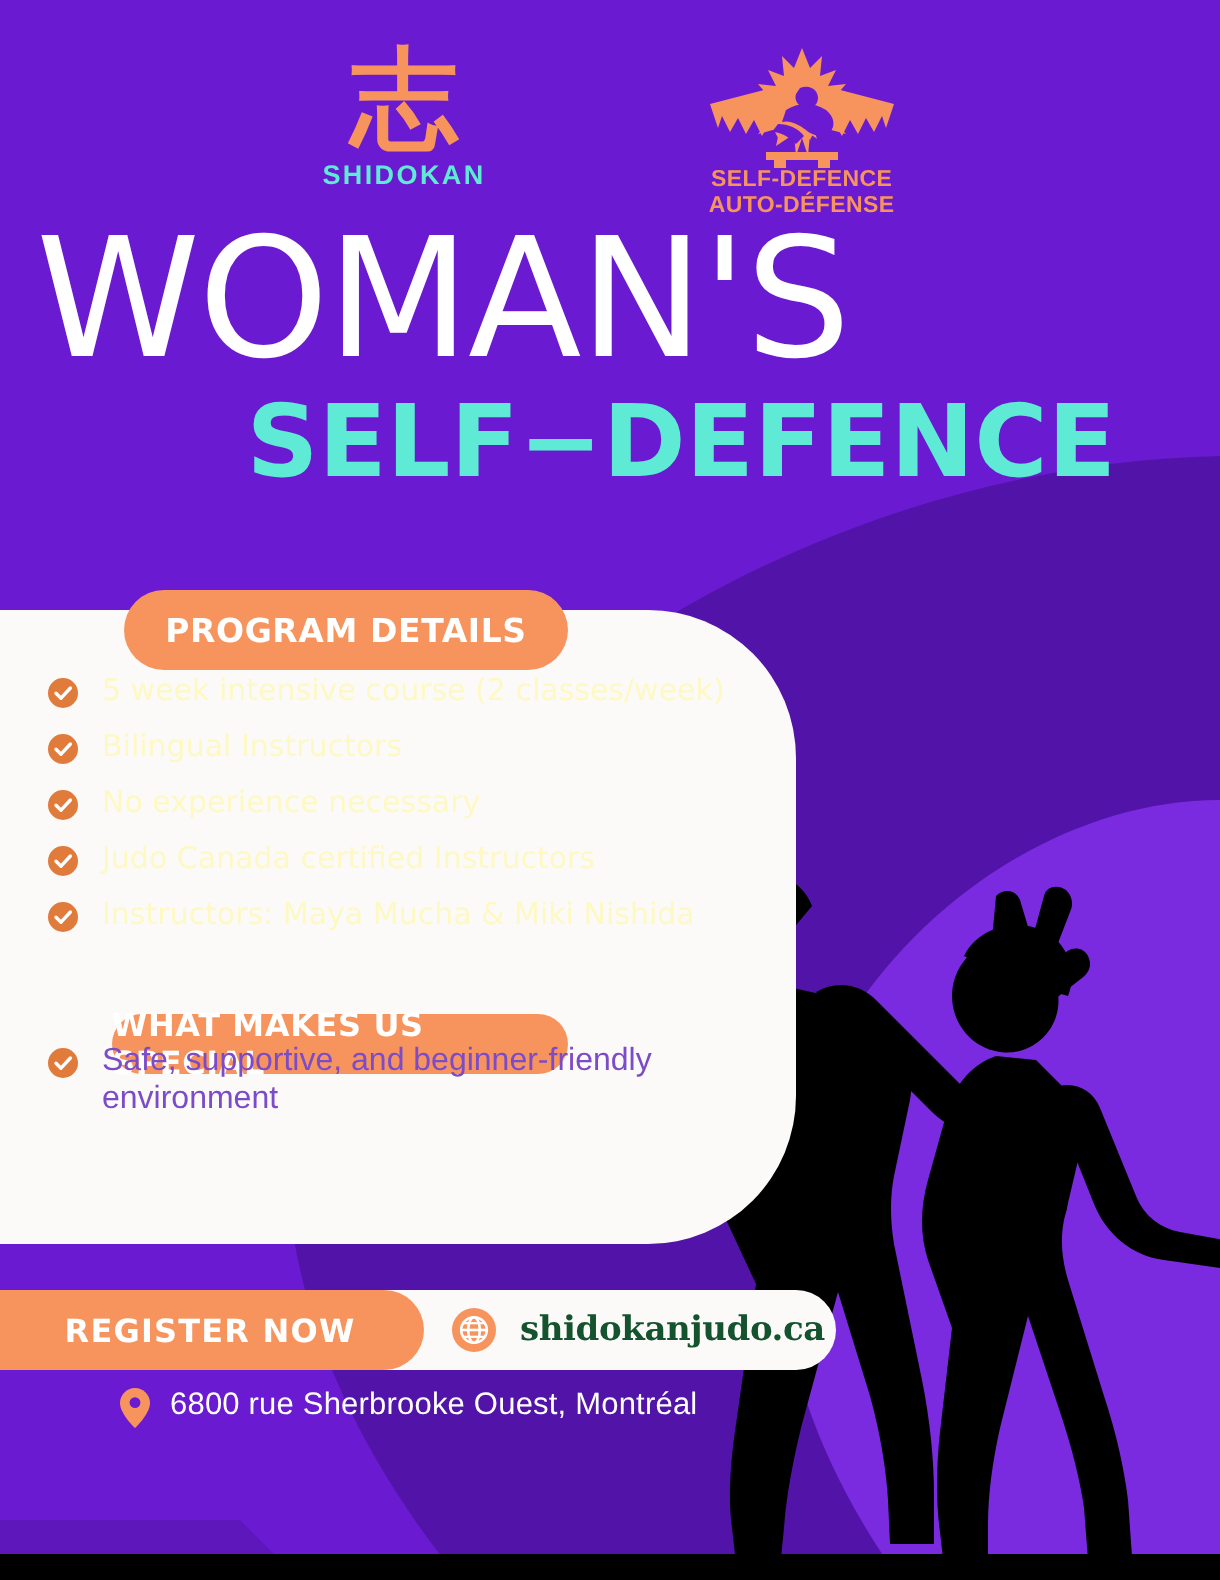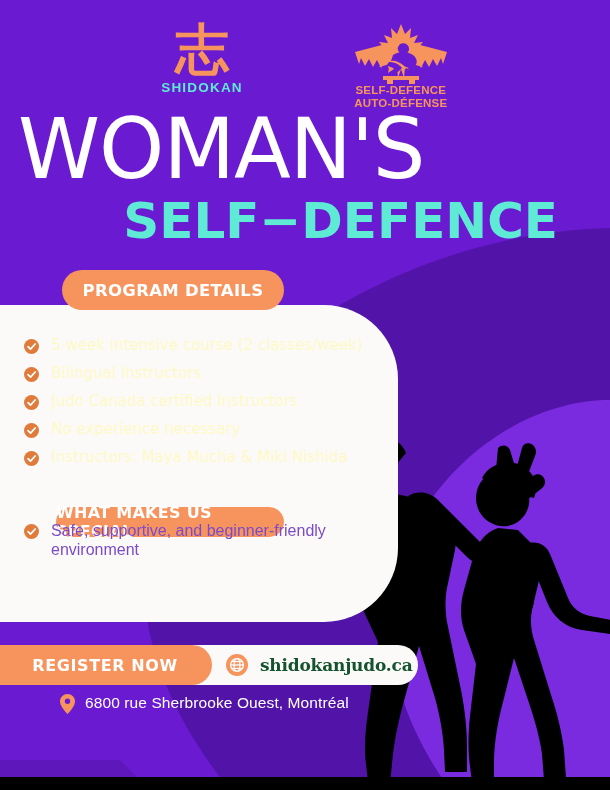--- a/index.html
+++ b/index.html
@@ -108,21 +108,21 @@
     color: #FFFFFF;
     border-radius: 22px;
     font-family: "DejaVu Sans", sans-serif;
     font-weight: 800;
     letter-spacing: 0.3px;
     display: flex;
     align-items: center;
     justify-content: center;
     z-index: 7;
   }
-  #pill-program { left: 62px; top: 270px; width: 222px; height: 40px; font-size: 16.5px; }
+  #pill-program { left: 62px; top: 295px; width: 222px; height: 40px; font-size: 16.5px; }
   #pill-special { left: 56px; top: 481px; width: 228px; height: 30px; font-size: 16px; margin-top: 26px; }
 
   .bullets { position: absolute; z-index: 7; }
   #bullets-program { left: 24px; top: 336px; width: 370px; }
   #bullets-special { left: 24px; top: 521px; width: 355px; }
 
   .bullet { display: flex; align-items: flex-start; }
   #bullets-program .bullet { margin-bottom: 10px; }
   #bullets-special .bullet { margin-bottom: 6px; }
 
@@ -305,30 +305,30 @@
       </span>
       <span class="bullet-text-bold">Bilingual Instructors</span>
     </div>
     <div class="bullet">
       <span class="check">
         <svg viewBox="0 0 15 15">
             <circle cx="7.5" cy="7.5" r="7.5" fill="#E07B3C"></circle>
             <path d="M4 7.6 L6.5 10.1 L11.2 5" stroke="#FFFFFF" stroke-width="1.7" fill="none" stroke-linecap="round" stroke-linejoin="round"></path>
           </svg>
       </span>
+      <span class="bullet-text-bold">No experience necessary</span>
+    </div>
+    <div class="bullet">
+      <span class="check">
+        <svg viewBox="0 0 15 15">
+            <circle cx="7.5" cy="7.5" r="7.5" fill="#E07B3C"></circle>
+            <path d="M4 7.6 L6.5 10.1 L11.2 5" stroke="#FFFFFF" stroke-width="1.7" fill="none" stroke-linecap="round" stroke-linejoin="round"></path>
+          </svg>
+      </span>
       <span class="bullet-text-bold">Judo Canada certified Instructors</span>
-    </div>
-    <div class="bullet">
-      <span class="check">
-        <svg viewBox="0 0 15 15">
-            <circle cx="7.5" cy="7.5" r="7.5" fill="#E07B3C"></circle>
-            <path d="M4 7.6 L6.5 10.1 L11.2 5" stroke="#FFFFFF" stroke-width="1.7" fill="none" stroke-linecap="round" stroke-linejoin="round"></path>
-          </svg>
-      </span>
-      <span class="bullet-text-bold">No experience necessary</span>
     </div>
     <div class="bullet">
       <span class="check">
         <svg viewBox="0 0 15 15">
             <circle cx="7.5" cy="7.5" r="7.5" fill="#E07B3C"></circle>
             <path d="M4 7.6 L6.5 10.1 L11.2 5" stroke="#FFFFFF" stroke-width="1.7" fill="none" stroke-linecap="round" stroke-linejoin="round"></path>
           </svg>
       </span>
       <span class="bullet-text-bold">Instructors: Maya Mucha &amp; Miki Nishida</span>
     </div>

